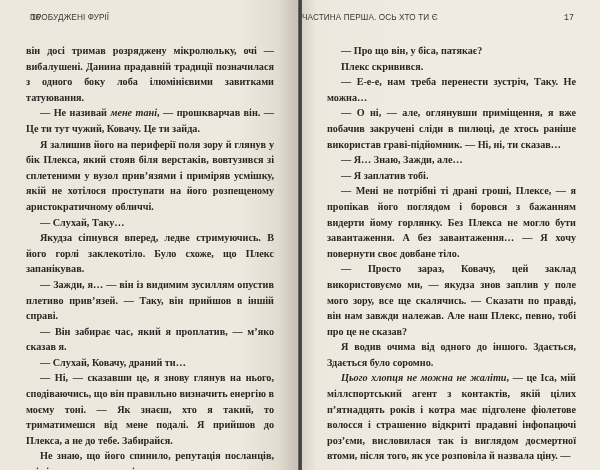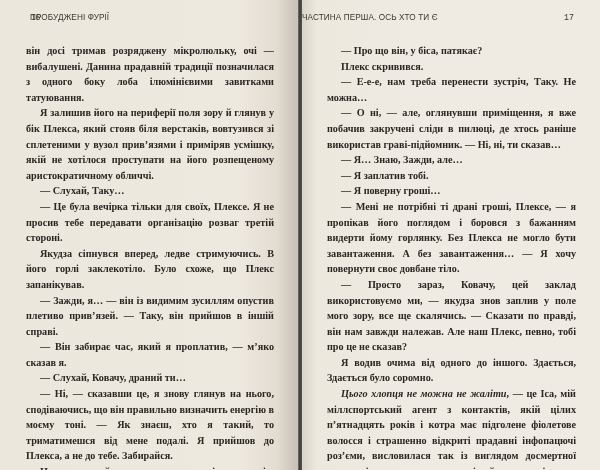--- a/index.html
+++ b/index.html
@@ -52,23 +52,23 @@
 <body>
 
 <div class="spread">
   <div class="page page-left">
     <div class="header">
       <span class="num">16</span>
       <span class="title">ПРОБУДЖЕНІ ФУРІЇ</span>
     </div>
     <div class="body">
         <p class="noindent"><span>він досі тримав розряджену мікролюльку, очі — вибалушені. Данина прадавній традиції позначилася з одного боку лоба ілюмінієвими завитками татуювання.</span></p>
+        <p><span>— Не називай </span><span class="it">мене тані</span><span>, — прошкварчав він. — Це ти тут чужий, Ковачу. Це ти зайда.</span></p>
         <p><span>Я залишив його на периферії поля зору й глянув у бік Плекса, який стояв біля верстаків, вовтузився зі сплетеними у вузол прив’язями і приміряв усмішку, якій не хотілося проступати на його розпещеному аристократичному обличчі.</span></p>
         <p><span>— Слухай, Таку…</span></p>
-        <p><span>— Це була вечірка тільки для своїх, Плексе. Я не просив тебе передавати організацію розваг третій стороні.</span></p>
         <p><span>Якудза сіпнувся вперед, ледве стримуючись. В його горлі заклекотіло. Було схоже, що Плекс запанікував.</span></p>
         <p><span>— Зажди, я… — він із видимим зусиллям опустив плетиво прив’язей. — Таку, він прийшов в іншій справі.</span></p>
         <p><span>— Він забирає час, який я проплатив, — м’яко сказав я.</span></p>
         <p><span>— Слухай, Ковачу, драний ти…</span></p>
         <p><span>— Ні, — сказавши це, я знову глянув на нього, сподіваючись, що він правильно визначить енергію в моєму тоні. — Як знаєш, хто я такий, то триматимешся від мене подалі. Я прийшов до Плекса, а не до тебе. Забирайся.</span></p>
         <p><span>Не знаю, що його спинило, репутація посланців, свіжі новини з цитаделі — </span></p>
       </div>
   </div>
   <div class="gutter"></div>
   <div class="page page-right">
@@ -76,20 +76,19 @@
       <span class="title">ЧАСТИНА ПЕРША. ОСЬ ХТО ТИ Є</span>
       <span class="num">17</span>
     </div>
     <div class="body">
         <p><span>— Про що він, у біса, патякає?</span></p>
         <p><span>Плекс скривився.</span></p>
         <p><span>— Е-е-е, нам треба перенести зустріч, Таку. Не можна…</span></p>
         <p><span>— О ні, — але, оглянувши приміщення, я вже побачив закручені сліди в пилюці, де хтось раніше використав граві-підйомник. — Ні, ні, ти сказав…</span></p>
         <p><span>— Я… Знаю, Зажди, але…</span></p>
         <p><span>— Я заплатив тобі.</span></p>
-        <p><span>— Я поверну гроші…</span></p>
         <p><span>— Мені не потрібні ті драні гроші, Плексе, — я пропікав його поглядом і боровся з бажанням видерти йому горлянку. Без Плекса не могло бути завантаження. А без завантаження… — Я хочу повернути своє довбане тіло.</span></p>
         <p><span>— Просто зараз, Ковачу, цей заклад використовуємо ми, — якудза знов заплив у поле мого зору, все ще скалячись. — Сказати по правді, він нам завжди належав. Але наш Плекс, певно, тобі про це не сказав?</span></p>
         <p><span>Я водив очима від одного до іншого. Здається, Здається було соромно.</span></p>
         <p><span class="it">Цього хлопця не можна не жаліти</span><span>, — це Іса, мій міллспортський агент з контактів, якій цілих п’ятнадцять років і котра має підголене фіолетове волосся і страшенно відкриті прадавні інфопацючі роз’єми, висловилася так із виглядом досмертної втоми, після того, як усе розповіла й назвала ціну. — </span></p>
       </div>
   </div>
 </div>
 
 </body></html>

